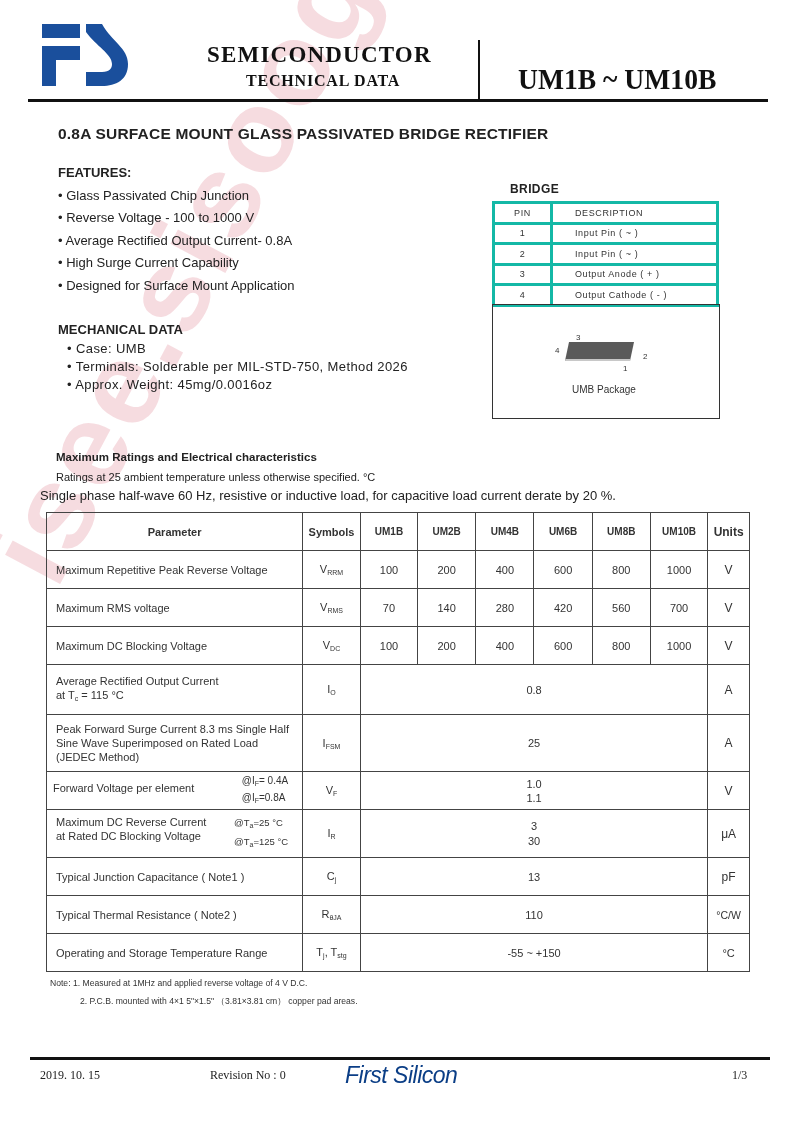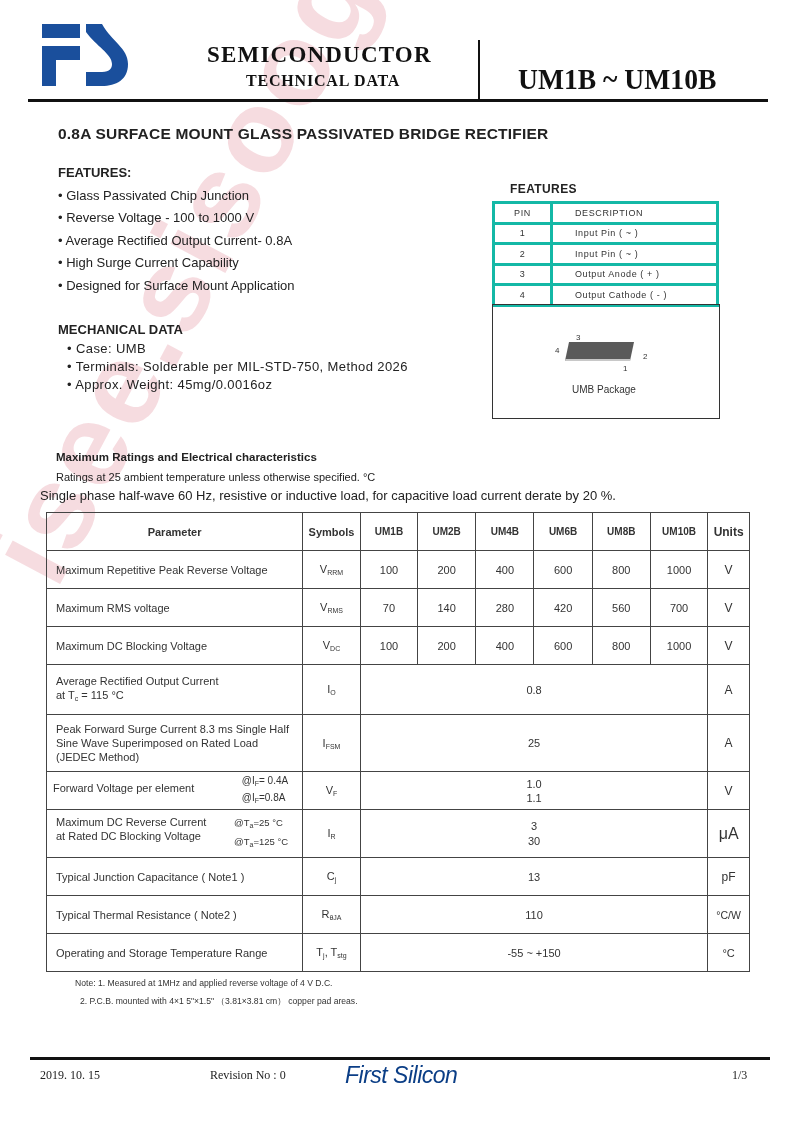--- a/index.html
+++ b/index.html
@@ -34,21 +34,21 @@
   .rat-l1 { left: 56px; top: 471px; font-size: 11px; }
   .rat-l2 { left: 40px; top: 488px; font-size: 13px; }
   table.main { position: absolute; left: 46px; top: 512px; width: 704px; border-collapse: collapse; font-size: 11px; color: #333; padding-left: 20px; }
   table.main td, table.main th { border: 1.2px solid #444; padding: 0; }
   table.main th { font-weight: bold; font-size: 11px; height: 37px; }
   table.main td.param { padding-left: 9px; text-align: left; line-height: 14px; }
   table.main td.c { text-align: center; }
   .sub { font-size: 7px; vertical-align: -2px; }
   .cond { font-size: 10px; float: right; padding-right: 14px; line-height: 14px; }
   .notes { left: 50px; top: 978px; font-size: 8.6px; color: #333; }
-  .notes div { height: 18px; text-align: center; }
+  .notes div { height: 18px; }
   .foot-rule { left: 30px; top: 1057px; width: 740px; height: 3px; background: #111; }
   .foot { top: 1068px; font-family: "Liberation Serif", serif; font-size: 12px; color: #222; }
   .foot-brand { left: 345px; top: 1062px; font-family: "Liberation Sans", sans-serif; font-weight: normal; font-style: italic; font-size: 23px; color: #0b3e86; letter-spacing: -0.5px; }
   .wm { left: -40px; top: 540px; font-family: "Liberation Sans", sans-serif; font-weight: bold; font-size: 118px; color: rgba(200,40,60,0.16); transform: rotate(-62deg); transform-origin: left top; white-space: nowrap; letter-spacing: 4px; pointer-events: none; }
 </style>
 </head>
 <body>
 
 <div class="abs wm">isee.sisoog.com</div>
 
@@ -75,21 +75,21 @@
   <div>• Designed for Surface Mount Application</div>
 </div>
 
 <div class="abs mech-h">MECHANICAL DATA</div>
 <div class="abs mech-list">
   <div>• Case: UMB</div>
   <div>• Terminals: Solderable per MIL-STD-750, Method 2026</div>
   <div>• Approx. Weight: 45mg/0.0016oz</div>
 </div>
 
-<div class="abs pin-h">FEATURES</div>
+<div class="abs pin-h">BRIDGE</div>
 <table class="pins">
   <tbody>
       <tr>
     <td class="pc">PIN</td>
     <td class="dc">DESCRIPTION</td>
   </tr>
   <tr>
     <td class="pc">1</td>
     <td class="dc">Input Pin ( ~ )</td>
   </tr>
@@ -214,21 +214,21 @@
         <div><span>@T</span><span class="sub">a</span><span>=125 °C</span></div>
       </span>
       <div>Maximum DC Reverse Current</div>
       <div>at Rated DC Blocking Voltage</div>
     </td>
     <td class="c"><span>I</span><span class="sub">R</span></td>
     <td class="c" colspan="6" style="line-height:15px">
       <div>3</div>
       <div>30</div>
     </td>
-    <td class="c" style="font-size:16px">μA</td>
+    <td class="c" style="font-size:12px">μA</td>
   </tr>
 
   <tr style="height:38px">
     <td class="param">Typical Junction Capacitance ( Note1 )</td>
     <td class="c"><span>C</span><span class="sub">j</span></td>
     <td class="c" colspan="6">13</td>
     <td class="c" style="font-size:12px">pF</td>
   </tr>
 
   <tr style="height:38px">

